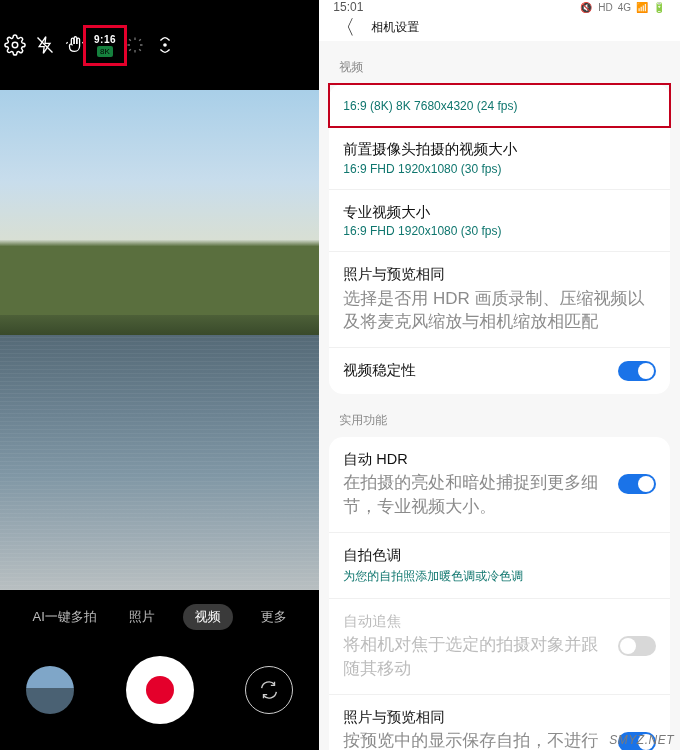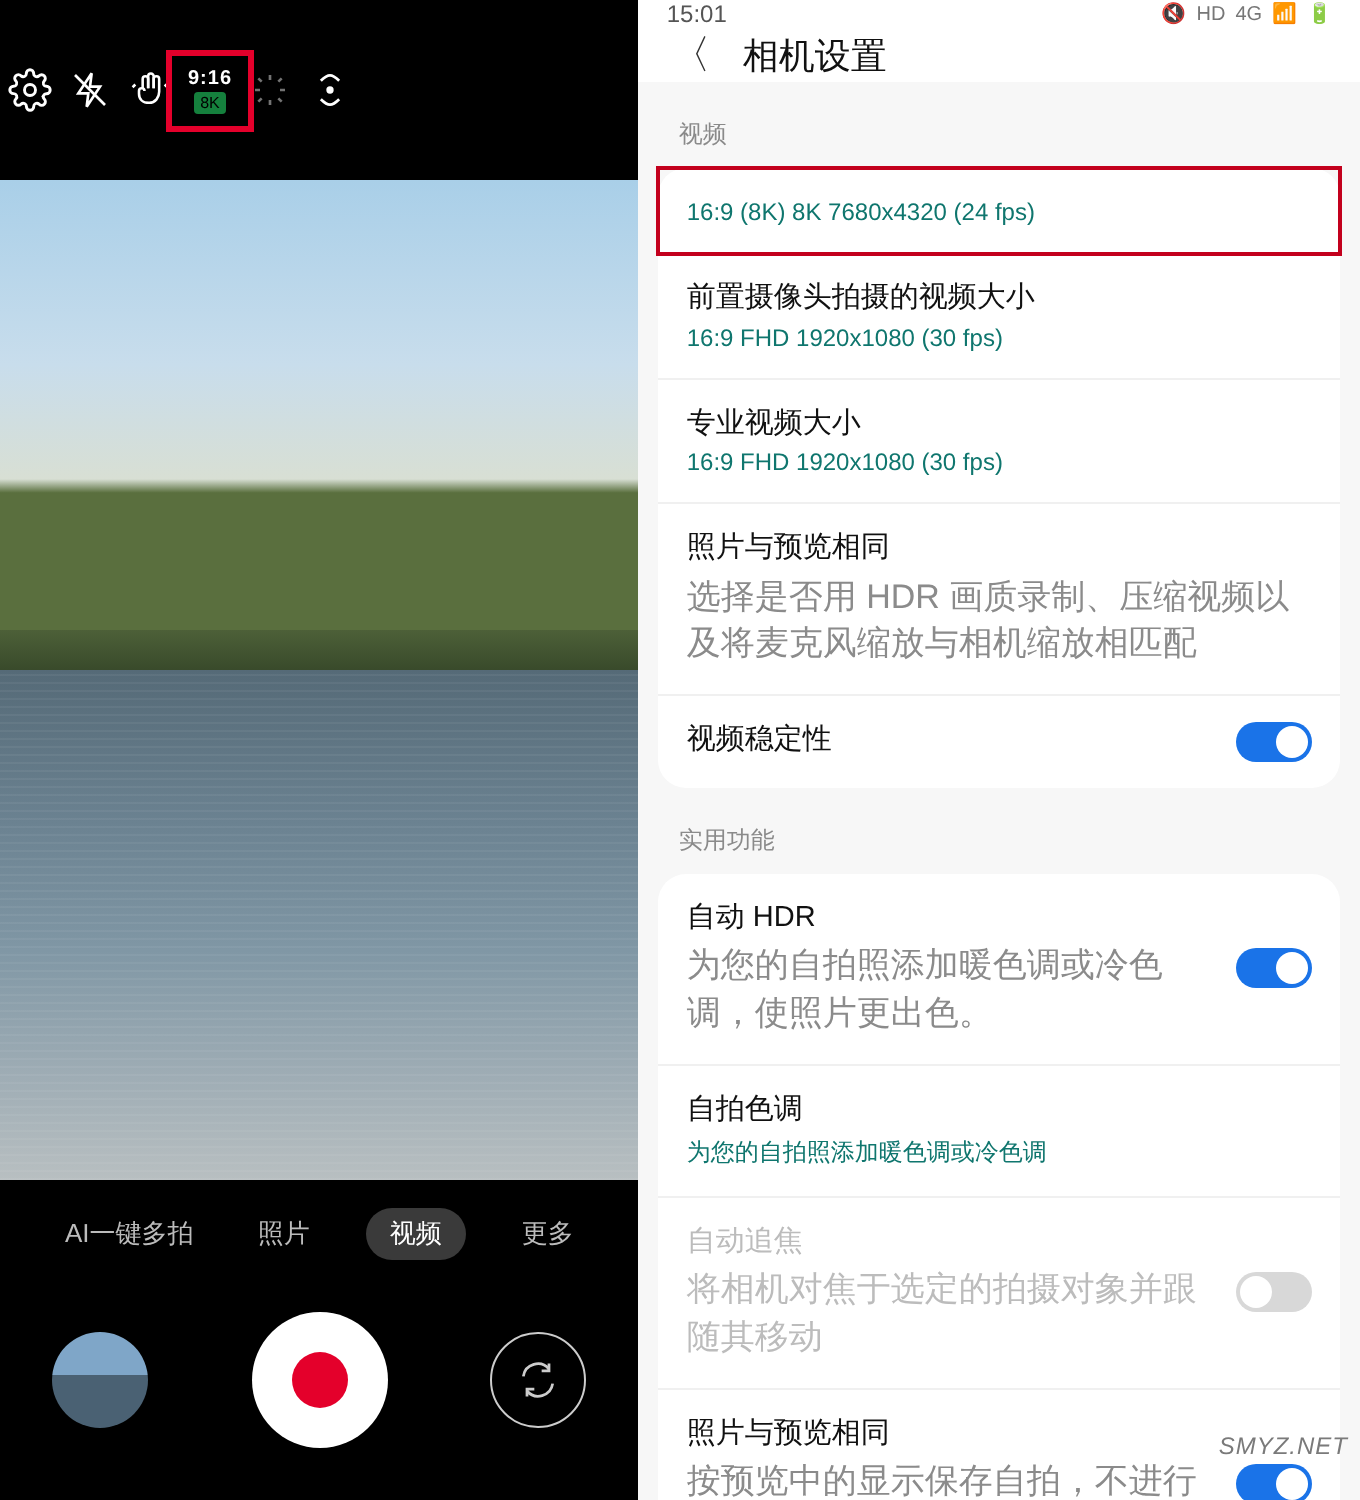--- a/index.html
+++ b/index.html
@@ -30,37 +30,37 @@
   .thumb { width:48px; height:48px; border-radius:50%; background: linear-gradient(#7fa6c8 0 45%, #4a6173 45% 100%); }
   .shutter { width:68px; height:68px; border-radius:50%; background:#fff; display:flex; align-items:center; justify-content:center; }
   .shutter .dot { width:28px; height:28px; border-radius:50%; background:#e4002b; }
   .flip { width:48px; height:48px; border-radius:50%; border:1.5px solid #ccc; display:flex; align-items:center; justify-content:center; color:#ccc; }
 
   
   .status { height:27px; display:flex; align-items:center; justify-content:space-between; padding:0 14px; font-size:12px; color:#555; background:#fff;}
   .status .sr { display:flex; gap:5px; align-items:center; font-size:10px; color:#777;}
   .hdr { height:48px; display:flex; align-items:center; gap:16px; padding:0 16px; background:#fff; }
   .hdr .back { font-size:20px; color:#333; }
-  .hdr .title { font-size:18px; color:#111; }
+  .hdr .title { font-size:12px; color:#111; }
   .section-label { font-size:12px; color:#8a8a8a; padding:18px 20px 8px; }
   .card { background:#fff; border-radius:14px; margin:0 10px; }
   .row { padding:13px 14px; border-bottom:1px solid #f0f0f0; position:relative; }
   .row:last-child { border-bottom:none; }
   .row .ttl { font-size:14.5px; color:#111; line-height:1.35; }
   .row .sub { font-size:12px; color:#0f766e; margin-top:2px; }
   .row .desc { font-size:17px; color:#8b8b8b; margin-top:2px; line-height:1.4; }
   .row.disabled .ttl, .row.disabled .desc { color:#bcbcbc; }
   .hl-row { outline: 2px solid #c3001d; outline-offset:-1px; }
   .toggle { position:absolute; right:14px; top:50%; transform:translateY(-50%); width:38px; height:20px; border-radius:11px; }
   .toggle.on { background:#1a73e8; }
   .toggle.on::after { content:""; position:absolute; right:2px; top:2px; width:16px; height:16px; border-radius:50%; background:#fff; }
   .toggle.off { background:#d8d8d8; }
   .toggle.off::after { content:""; position:absolute; left:2px; top:2px; width:16px; height:16px; border-radius:50%; background:#fff; }
   .row.has-toggle .ttl, .row.has-toggle .desc { padding-right:44px; }
-  .watermark { position:absolute; right:6px; bottom:20px; font-size:12px; color:#7a7a7a; letter-spacing:0.5px; font-style:italic;}
+  .watermark { position:absolute; right:6px; bottom:3px; font-size:12px; color:#7a7a7a; letter-spacing:0.5px; font-style:italic;}
 </style>
 </head>
 <body>
 
 <div class="pane left">
   <div class="cam-top">
     <div class="ico">
       <svg width="22" height="22" viewBox="0 0 24 24" fill="none" stroke="#fff" stroke-width="1.6">
           <circle cx="12" cy="12" r="3"></circle>
           <path d="M19.4 15a1.7 1.7 0 0 0 .34 1.87l.06.06a2 2 0 1 1-2.83 2.83l-.06-.06a1.7 1.7 0 0 0-1.87-.34 1.7 1.7 0 0 0-1 1.56V21a2 2 0 1 1-4 0v-.09a1.7 1.7 0 0 0-1-1.56 1.7 1.7 0 0 0-1.87.34l-.06.06a2 2 0 1 1-2.83-2.83l.06-.06a1.7 1.7 0 0 0 .34-1.87 1.7 1.7 0 0 0-1.56-1H3a2 2 0 1 1 0-4h.09a1.7 1.7 0 0 0 1.56-1 1.7 1.7 0 0 0-.34-1.87l-.06-.06a2 2 0 1 1 2.83-2.83l.06.06a1.7 1.7 0 0 0 1.87.34H9a1.7 1.7 0 0 0 1-1.56V3a2 2 0 1 1 4 0v.09a1.7 1.7 0 0 0 1 1.56 1.7 1.7 0 0 0 1.87-.34l.06-.06a2 2 0 1 1 2.83 2.83l-.06.06a1.7 1.7 0 0 0-.34 1.87V9a1.7 1.7 0 0 0 1.56 1H21a2 2 0 1 1 0 4h-.09a1.7 1.7 0 0 0-1.56 1z"></path>
@@ -163,21 +163,21 @@
       <div class="ttl">视频稳定性</div>
       <div class="toggle on"></div>
     </div>
   </div>
 
   <div class="section-label">实用功能</div>
 
   <div class="card">
     <div class="row has-toggle">
       <div class="ttl">自动 HDR</div>
-      <div class="desc">为您的自拍照添加暖色调或冷色调，使照片更出色。</div>
+      <div class="desc">在拍摄的亮处和暗处捕捉到更多细节，专业视频大小。</div>
       <div class="toggle on"></div>
     </div>
     <div class="row">
       <div class="ttl">自拍色调</div>
       <div class="sub">为您的自拍照添加暖色调或冷色调</div>
     </div>
     <div class="row has-toggle disabled">
       <div class="ttl">自动追焦</div>
       <div class="desc">将相机对焦于选定的拍摄对象并跟随其移动</div>
       <div class="toggle off"></div>

